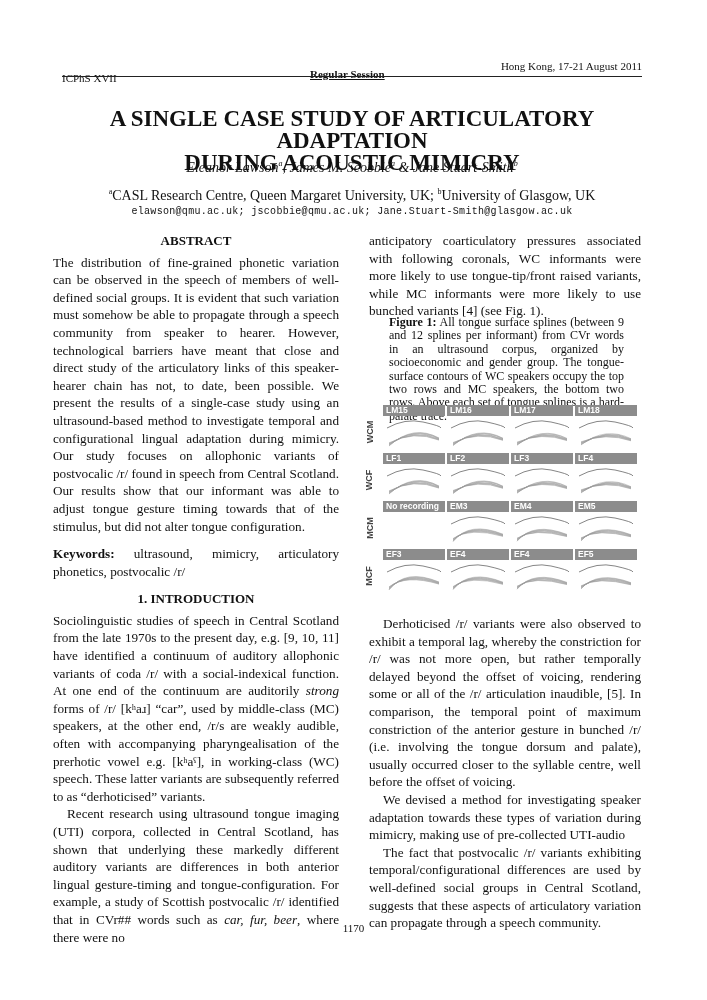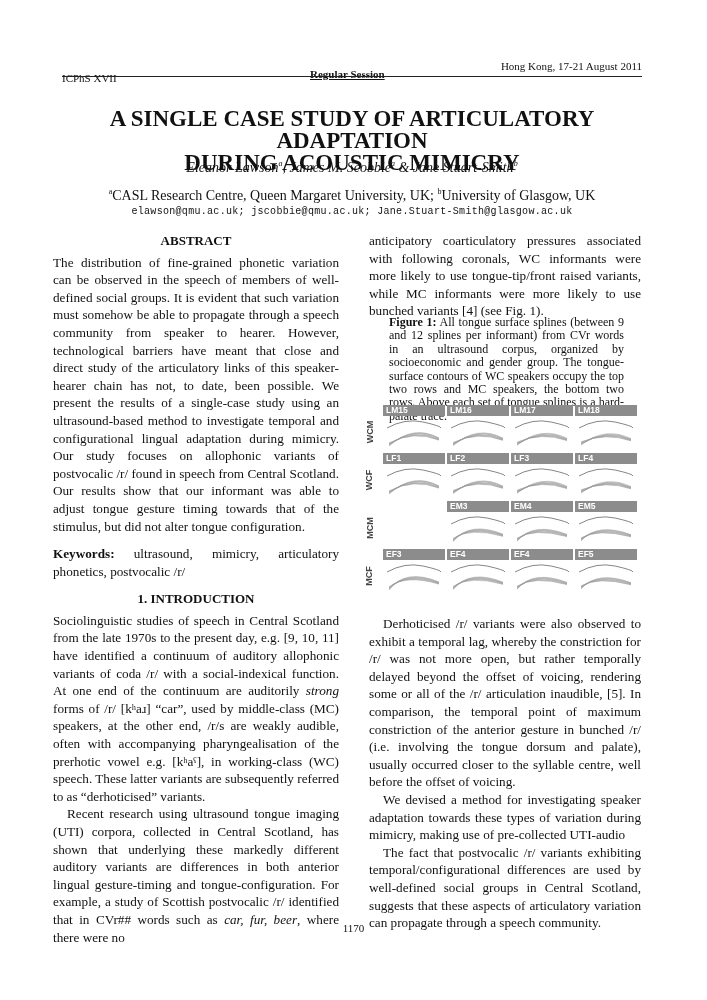--- a/index.html
+++ b/index.html
@@ -200,20 +200,23 @@
           <path d="M6 26.7 Q 32 14.6 56 24.2" fill="none" stroke="#9a9a9a" stroke-width="0.5"></path>
           <path d="M6 26.25 Q 30 15.5 56 24.5" fill="none" stroke="#9a9a9a" stroke-width="0.5"></path>
           <path d="M6 25.8 Q 31 16.4 56 24.8" fill="none" stroke="#9a9a9a" stroke-width="0.5"></path>
         </svg>
       </div>
     </div>
     <div class="row" style="top: 96px;">
       <div class="row-label">
         <span>MCM</span>
       </div>
+      <div class="cell" style="left: 14px;">
+        <div class="cell-head" style="background: rgb(140, 140, 140);">No recording</div>
+      </div>
       <div class="cell" style="left: 78px;">
         <div class="cell-head" style="background: rgb(140, 140, 140);">EM3</div>
         <svg width="62" height="35">
           <path d="M4 12 Q 22 2 40 6 T 58 12" fill="none" stroke="#666" stroke-width="0.8"></path>
           <path d="M6 29.65 Q 22 8.7 56 22.233333333333334" fill="none" stroke="#9a9a9a" stroke-width="0.5"></path>
           <path d="M6 29.2 Q 23 9.6 56 22.533333333333335" fill="none" stroke="#9a9a9a" stroke-width="0.5"></path>
           <path d="M6 28.75 Q 24 10.5 56 22.833333333333332" fill="none" stroke="#9a9a9a" stroke-width="0.5"></path>
           <path d="M6 28.3 Q 22 11.4 56 23.133333333333333" fill="none" stroke="#9a9a9a" stroke-width="0.5"></path>
           <path d="M6 27.85 Q 23 12.3 56 23.433333333333334" fill="none" stroke="#9a9a9a" stroke-width="0.5"></path>
           <path d="M6 27.4 Q 24 13.2 56 23.733333333333334" fill="none" stroke="#9a9a9a" stroke-width="0.5"></path>

